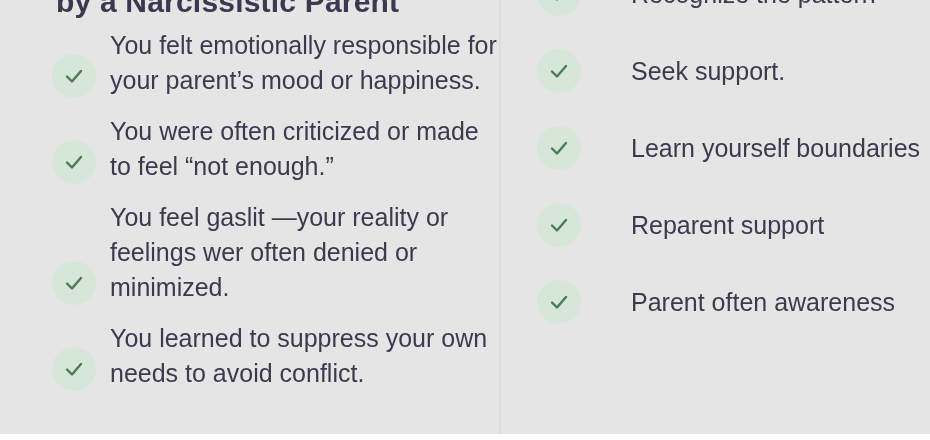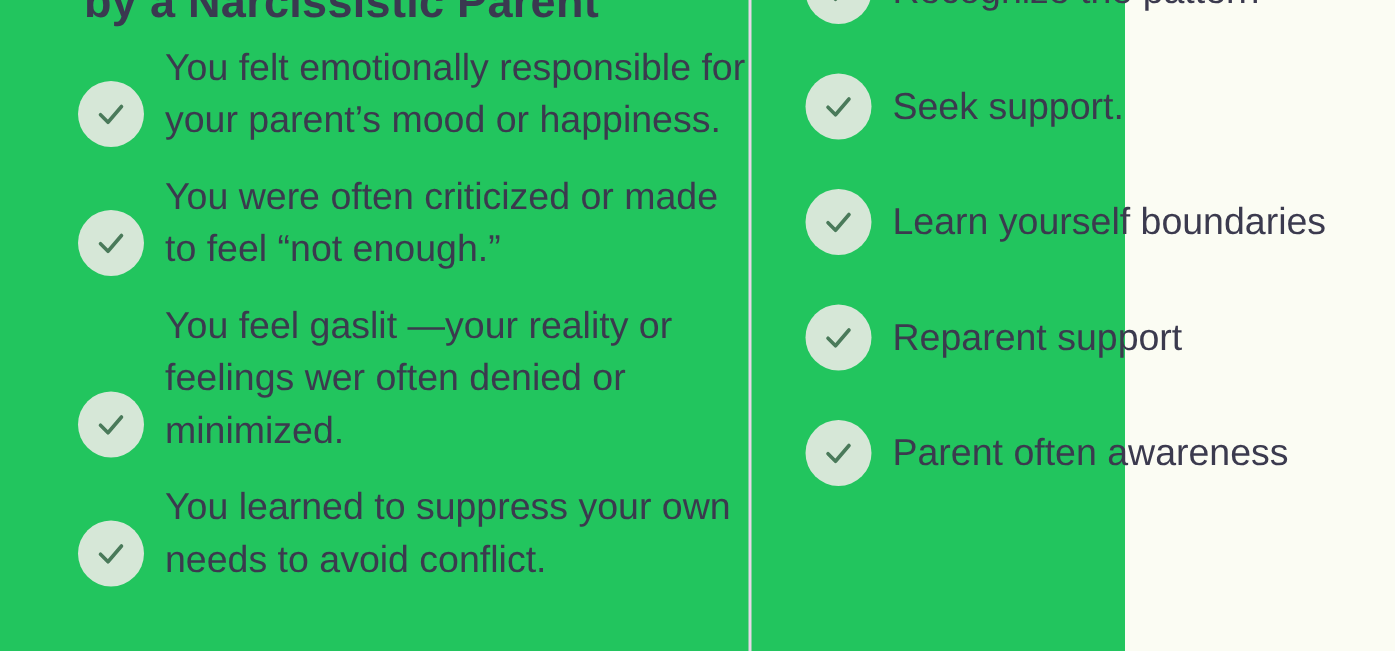--- a/index.html
+++ b/index.html
@@ -9,23 +9,23 @@
   body {
     width: 930px;
     height: 440px;
     overflow: hidden;
     background: #fbfcf3;
     font-family: "Liberation Sans", sans-serif;
     color: #3b3a4e;
   }
   .page {
     position: relative;
-    width: 750px;
+    width: 930px;
     height: 440px;
-    background: #22c55e;
+    background: #e5e5e5;
     box-sizing: border-box;
   }
   .bottom-rule {
     position: absolute;
     left: 0;
     bottom: 0;
     width: 930px;
     height: 6px;
     background: #ffffff;
   }
@@ -107,20 +107,21 @@
   }
   .item-text {
     font-size: 25px;
     line-height: 35px;
     color: #3b3a4e;
     padding-top: 0px;
   }
   .list-right .item-text {
     font-size: 25px;
     line-height: 35px;
+    margin-left: 36px;
   }
 </style>
 </head>
 <body>
 
 <div class="page">
 
   <div class="divider"></div>
 
   <div class="col col-left">

